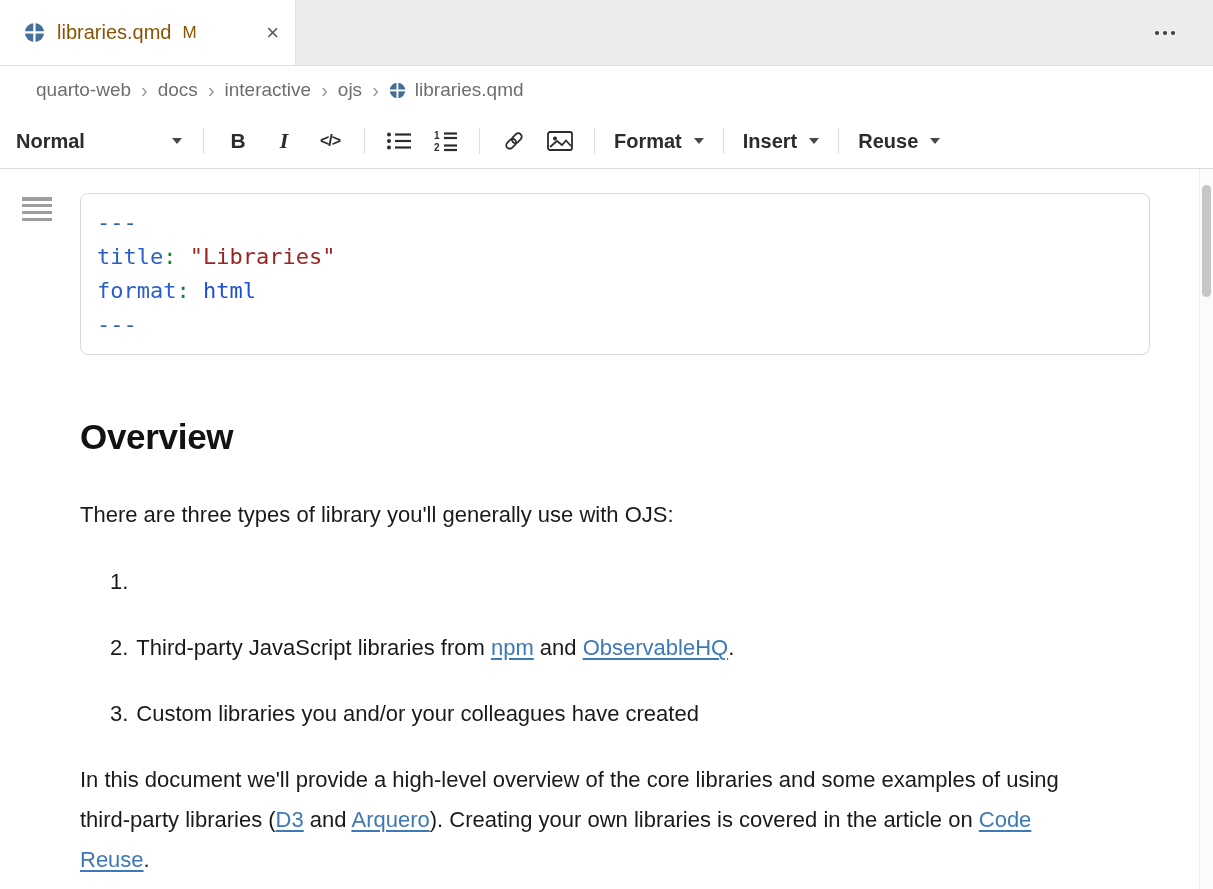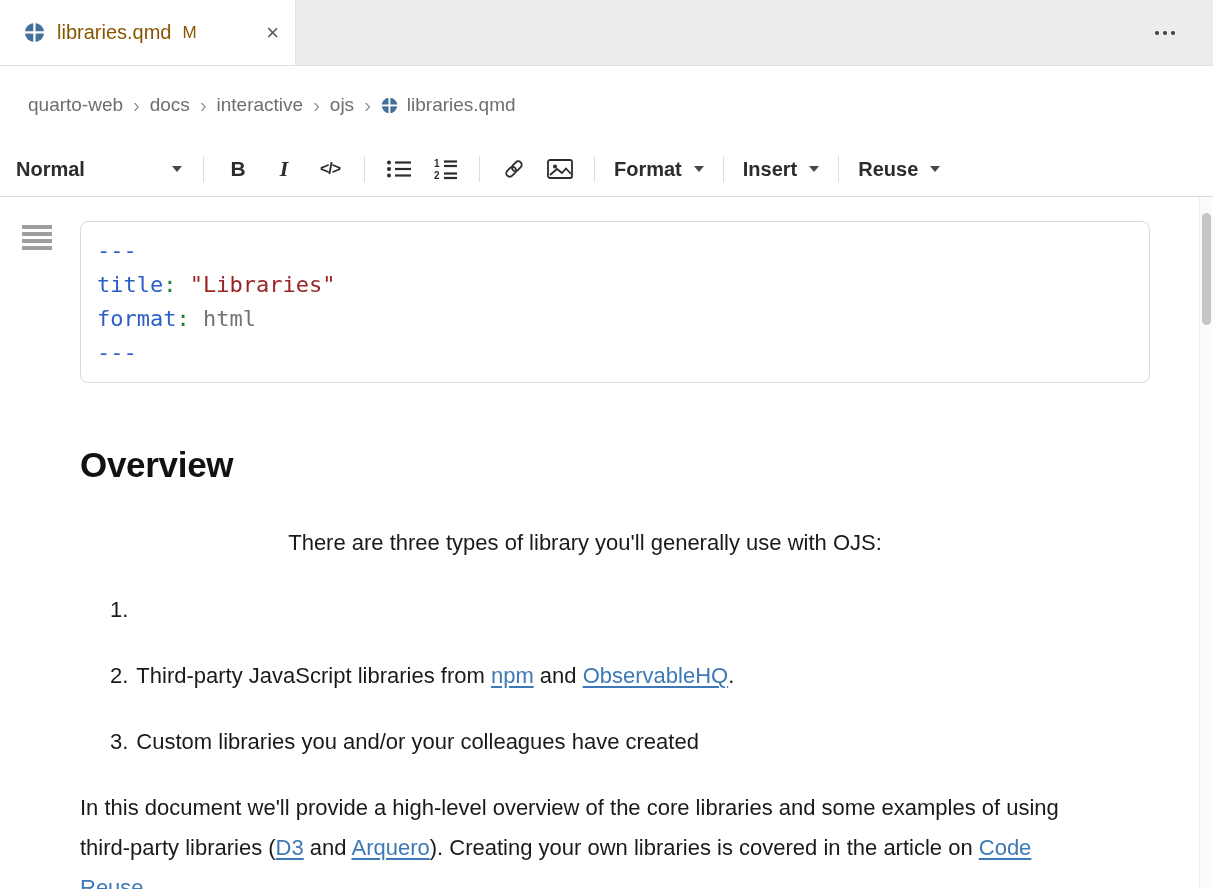--- a/index.html
+++ b/index.html
@@ -13,22 +13,22 @@
     padding: 0 16px 0 24px; border-right: 1px solid #e2e2e2; cursor: pointer; }
   .tab-icon { width: 21px; height: 21px; margin-right: 12px; flex: none; }
   .tab-title { font-size: 20px; color: var(--tab-modified); }
   .tab-git { font-size: 17px; color: var(--tab-modified); margin-left: 11px; }
   .tab-close { margin-left: auto; font-size: 22px; color: #585858; line-height: 1; cursor: pointer; }
   .more-btn { position: absolute; right: 32px; top: 50%; transform: translateY(-50%);
     display: flex; gap: 4px; cursor: pointer; padding: 6px; }
   .more-btn i { width: 4px; height: 4px; border-radius: 50%; background: #3e3e3e; }
 
   
-  .breadcrumbs { height: 48px; background: #fff; display: flex; align-items: flex-start;
-    padding-left: 28px; font-size: 19px; color: #6e6e6e; margin-top: 28px; }
+  .breadcrumbs { height: 48px; background: #fff; display: flex; align-items: center;
+    padding-left: 36px; font-size: 19px; color: #6e6e6e; }
   .crumb { cursor: pointer; }
   .crumb-sep { color: #979797; font-size: 20px; margin: 0 10px; }
   .crumb-file { display: flex; align-items: center; cursor: pointer; }
   .crumb-icon { width: 17px; height: 17px; margin-right: 9px; }
 
   
   .toolbar { height: 55px; background: #fff; display: flex; align-items: center;
     padding-left: 16px; border-bottom: 1px solid #dcdcdc; }
   .tb-sep { width: 1px; height: 26px; background: #dedede; margin: 0 11px; flex: none; }
   .tb-btn { min-width: 46px; height: 40px; display: flex; align-items: center;
@@ -53,26 +53,26 @@
 
   .yaml-block { margin: 24px 0 0 80px; width: 1070px; border: 1px solid #d9d9d9;
     border-radius: 8px; padding: 12px 16px; background: #fff;
     font-family: "DejaVu Sans Mono", monospace; font-size: 22px; line-height: 34px;
     cursor: text; }
   .yaml-line { white-space: pre; }
   .y-delim { color: var(--yaml-delim); }
   .y-key { color: var(--yaml-key); }
   .y-colon { color: var(--yaml-colon); }
   .y-str { color: var(--yaml-string); }
-  .y-plain { color: #737373; }
+  .y-plain { color: #1d4ed8; }
 
   .doc h1 { margin: 62px 0 0 80px; font-size: 35px; font-weight: 700; color: #121212;
     letter-spacing: -0.3px; cursor: text; }
   .doc .intro { margin: 38px 0 0 80px; width: 1010px; font-size: 22px; line-height: 40px;
-    color: #1a1a1a; cursor: text; text-align: center; }
+    color: #1a1a1a; cursor: text; }
   .doc ol { margin: 27px 0 0 80px; width: 1010px; list-style: none; }
   .doc li { display: flex; margin-bottom: 26px; padding-left: 30px; font-size: 22px;
     line-height: 40px; cursor: text; }
   .doc .num { flex: none; margin-right: 8px; }
   .doc .closing { margin: 0 0 0 80px; width: 1012px; font-size: 22px; line-height: 40px;
     cursor: text; }
   .doc-link { color: var(--link); text-decoration: underline; text-underline-offset: 3px;
     cursor: pointer; }
 
   .scroll-track { position: absolute; right: 0; top: 0; width: 14px; height: 100%;

